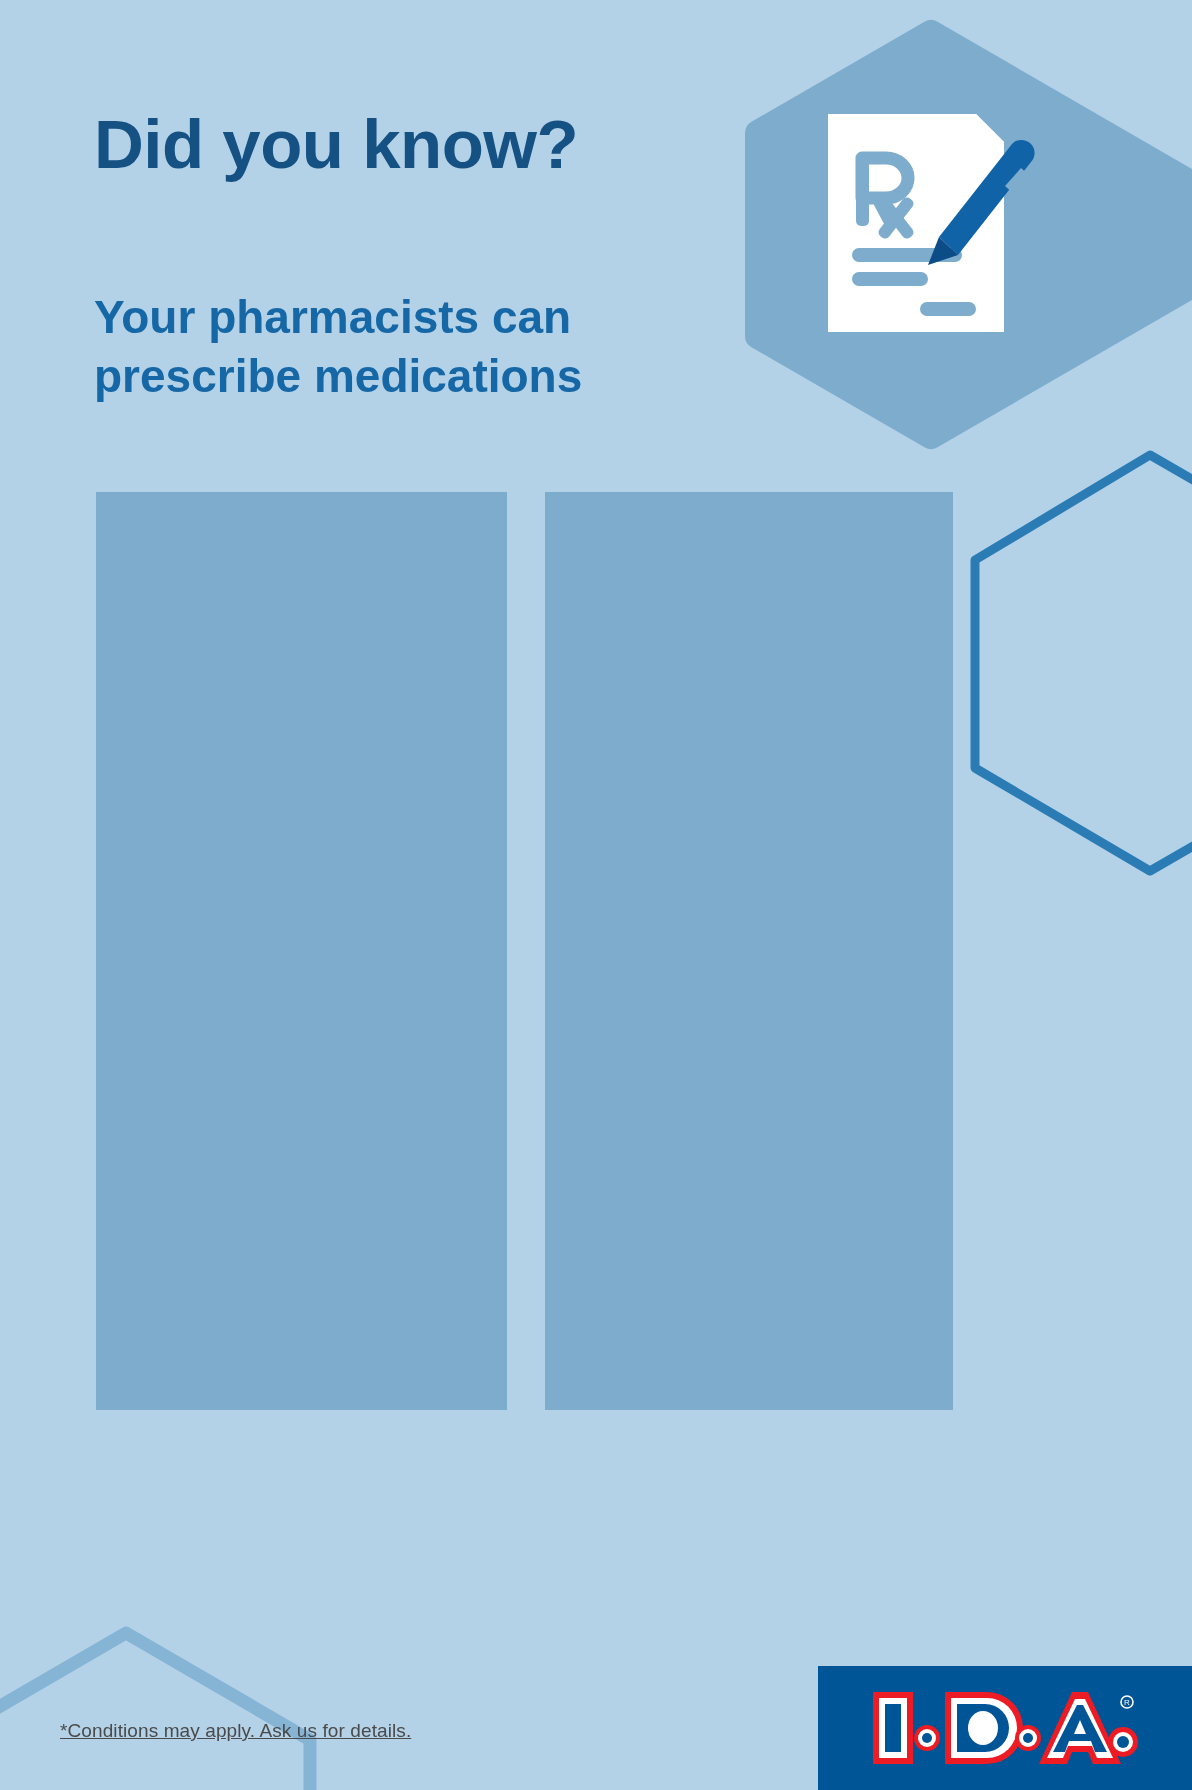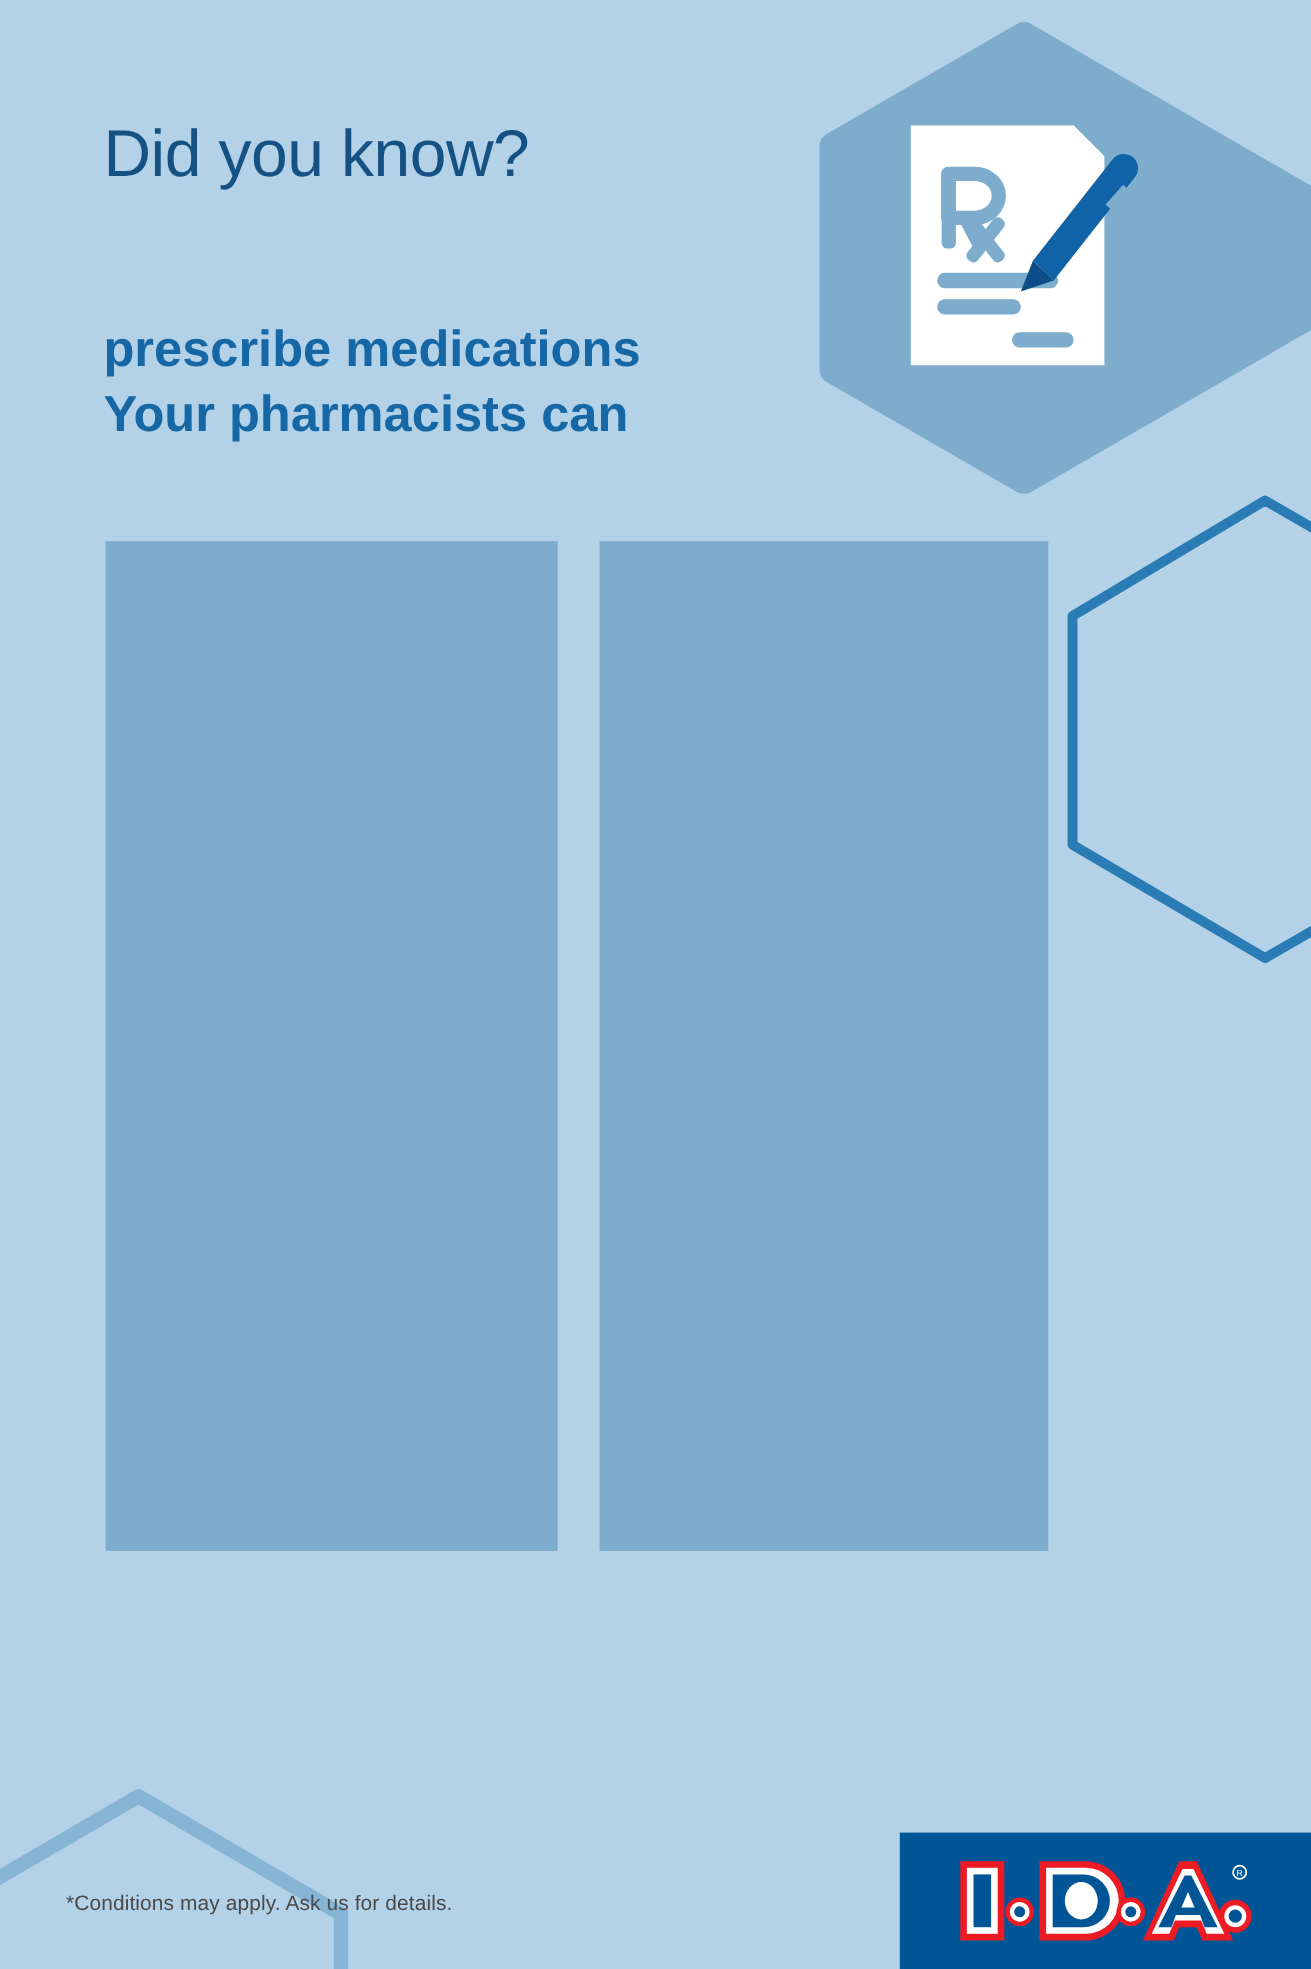--- a/index.html
+++ b/index.html
@@ -25,23 +25,23 @@
     height: 1790px;
     pointer-events: none;
   }
 
   
   .headline {
     position: absolute;
     left: 94px;
     top: 110px;
     width: 680px;
-    font-size: 60px;
+    font-size: 69px;
     line-height: 1.0;
-    font-weight: 400;
+    font-weight: 700;
     letter-spacing: -0.5px;
     color: #155183;
     margin: 0;
     white-space: nowrap;
   }
 
   .subhead {
     position: absolute;
     left: 94px;
     top: 288px;
@@ -76,20 +76,21 @@
   .footnote {
     position: absolute;
     left: 60px;
     top: 1720px;
     font-size: 19px;
     font-weight: 400;
     color: #4a4a4a;
     letter-spacing: 0.1px;
     margin: 0;
     white-space: nowrap;
+    text-decoration: underline;
   }
 
   
   #logo-block {
     position: absolute;
     left: 818px;
     top: 1666px;
     width: 374px;
     height: 124px;
     background: #005596;
@@ -146,22 +147,22 @@
         <path d="M186 32 a13 13 0 0 1 19 18 L132 143 l-19-18 Z" fill="#1163a8"></path>
         <path d="M113 125 l19 18 l-30 10 Z" fill="#0d4d87"></path>
         <path d="M195 56 l9 8 l-16 18 l-9 -8 Z" fill="#7daccd"></path>
       </g>
     </svg>
   </div>
 
   <h1 class="headline">Did you know?</h1>
 
   <h2 class="subhead">
+    <span class="line">Your pharmacists can</span>
     <span class="line">prescribe medications</span>
-    <span class="line">Your pharmacists can</span>
   </h2>
 
   <div class="panel" id="panel-left"></div>
   <div class="panel" id="panel-right"></div>
 
   <p class="footnote">*Conditions may apply. Ask us for details.</p>
 
   <div id="logo-block">
     <svg width="280" height="84" viewBox="0 0 280 84">
 

